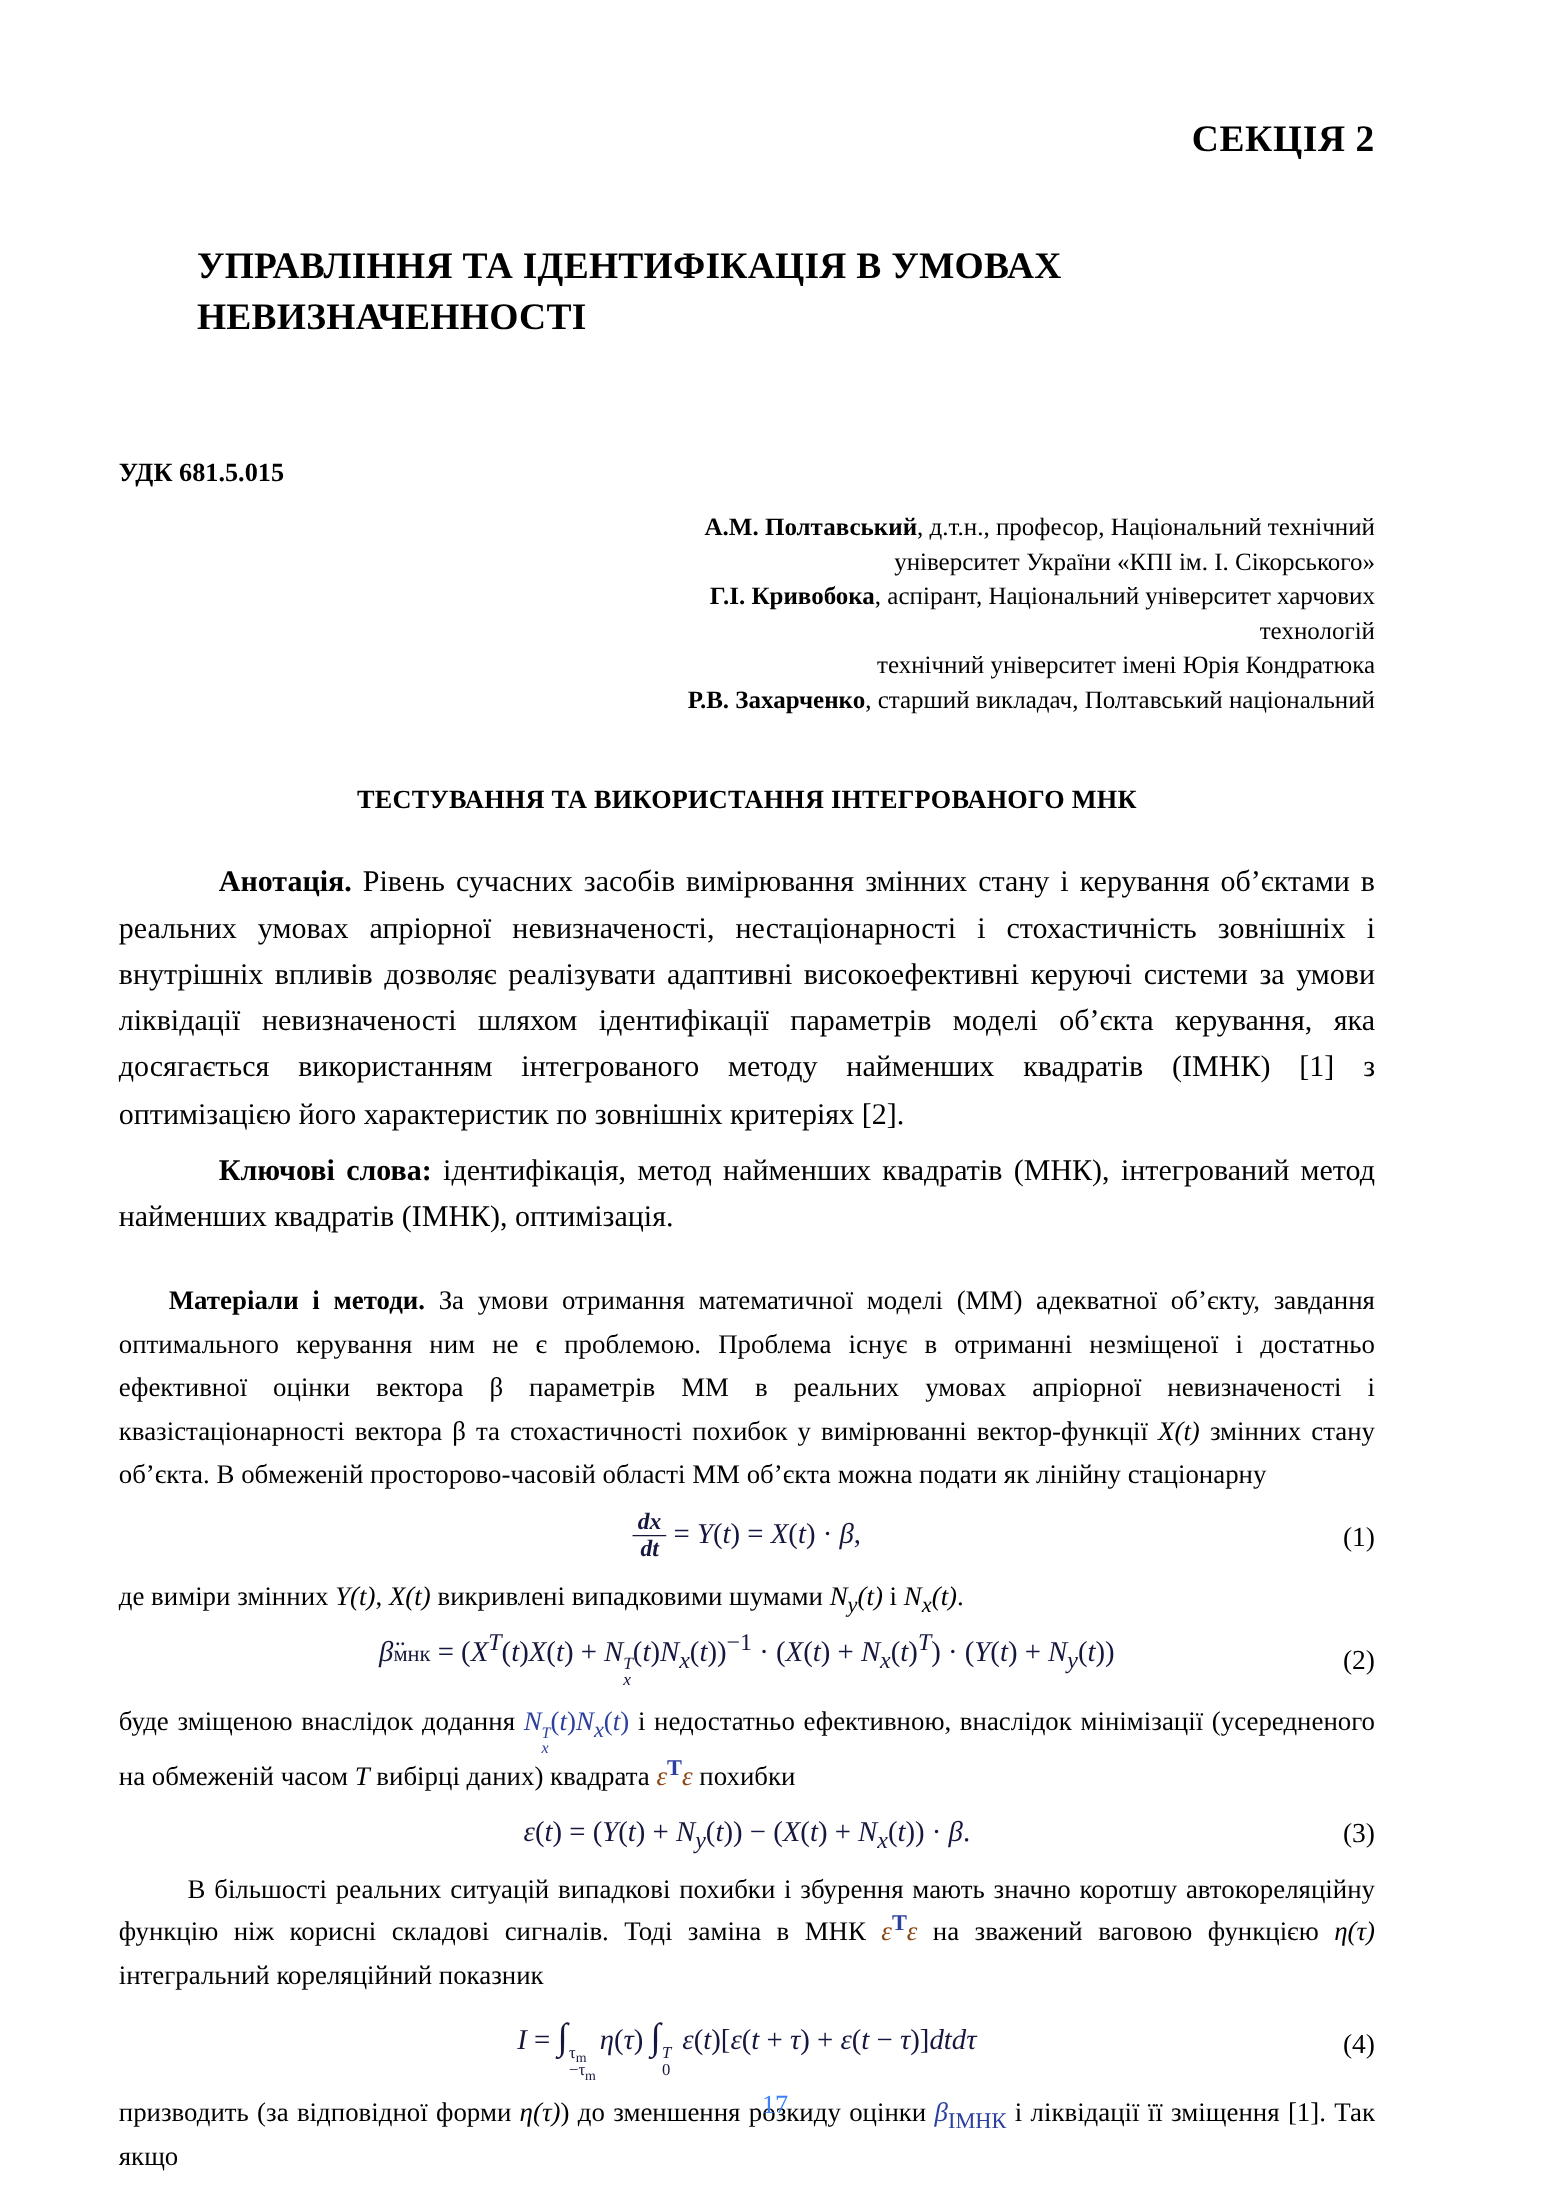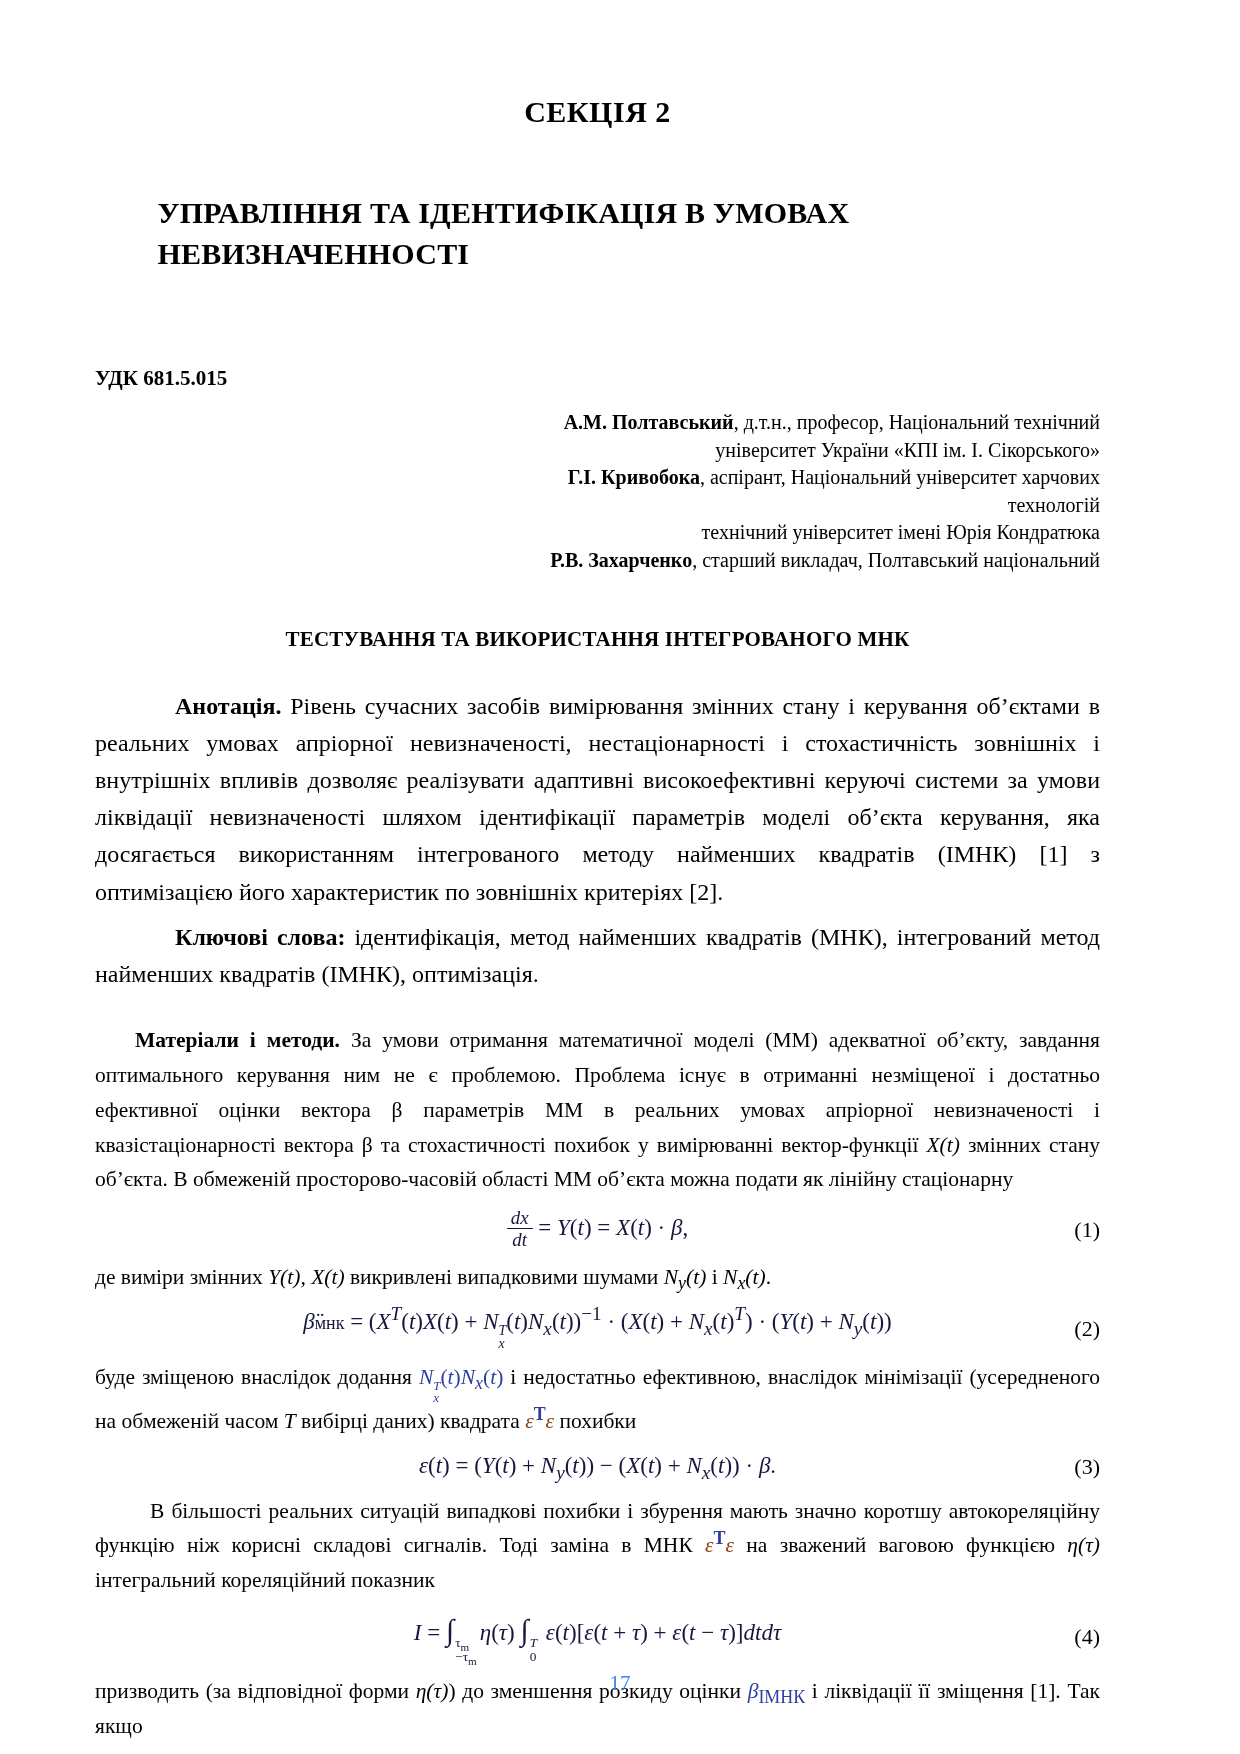--- a/index.html
+++ b/index.html
@@ -3,21 +3,21 @@
 <meta charset="utf-8">
 <style>
   html,body{margin:0;padding:0;background:#ffffff;}
   .page{
     width:1240px;height:1754px;box-sizing:border-box;position:relative;
     padding:95px 140px 40px 95px;background:#ffffff;color:#000;
     font-family:"Liberation Serif","DejaVu Serif",serif;
     overflow:hidden;
   }
   .section-head{
-    text-align:center;font-size:30px;font-weight:bold;letter-spacing:.5px;
+    text-align:right;font-size:30px;font-weight:bold;letter-spacing:.5px;
   }
   .section-title{
     text-align:left;font-size:30px;font-weight:bold;line-height:1.35;
     margin:64px auto 0;max-width:880px;letter-spacing:.2px;
   }
   .udc-row{margin-top:92px;font-size:21px;font-weight:bold;}
   .authors{margin-top:18px;text-align:right;font-size:20px;line-height:1.38;}
   .art-title{
     margin-top:52px;text-align:center;font-size:21px;font-weight:bold;letter-spacing:.2px;
   }
@@ -34,21 +34,21 @@
     font-size:21.5px;line-height:1.62;text-align:justify;
   }
   .body.lead{margin-top:30px;}
   .eqrow{
     position:relative;text-align:center;margin:10px 0 10px;
     font-size:23px;line-height:1.5;
   }
   .eq{color:#16173f;}
   .eqnum{position:absolute;right:0;top:50%;transform:translateY(-50%);color:#000;font-size:22px;}
   
-  .frac{display:inline-block;vertical-align:-0.62em;text-align:center;line-height:1.12;font-size:0.82em;}
+  .frac{display:inline-block;vertical-align:-0.62em;text-align:center;line-height:1.12;font-size:0.82em;font-weight:bold;}
   .frac .num{display:block;padding:0 4px;}
   .frac .den{display:block;border-top:1.6px solid currentColor;padding:0 4px;}
   .ss{display:inline-flex;flex-direction:column;line-height:.9;font-size:.6em;vertical-align:-0.45em;text-align:left;}
   .lims{display:inline-flex;flex-direction:column;line-height:1.05;font-size:.58em;vertical-align:-0.5em;margin:0 3px 0 1px;text-align:left;}
   .big{font-size:1.3em;}
   .mn{font-size:.78em;}
   sup,sub{line-height:0;}
   .blu{color:#2b3f9e;}
   .brn{color:#8a4513;}
   .pageno{

